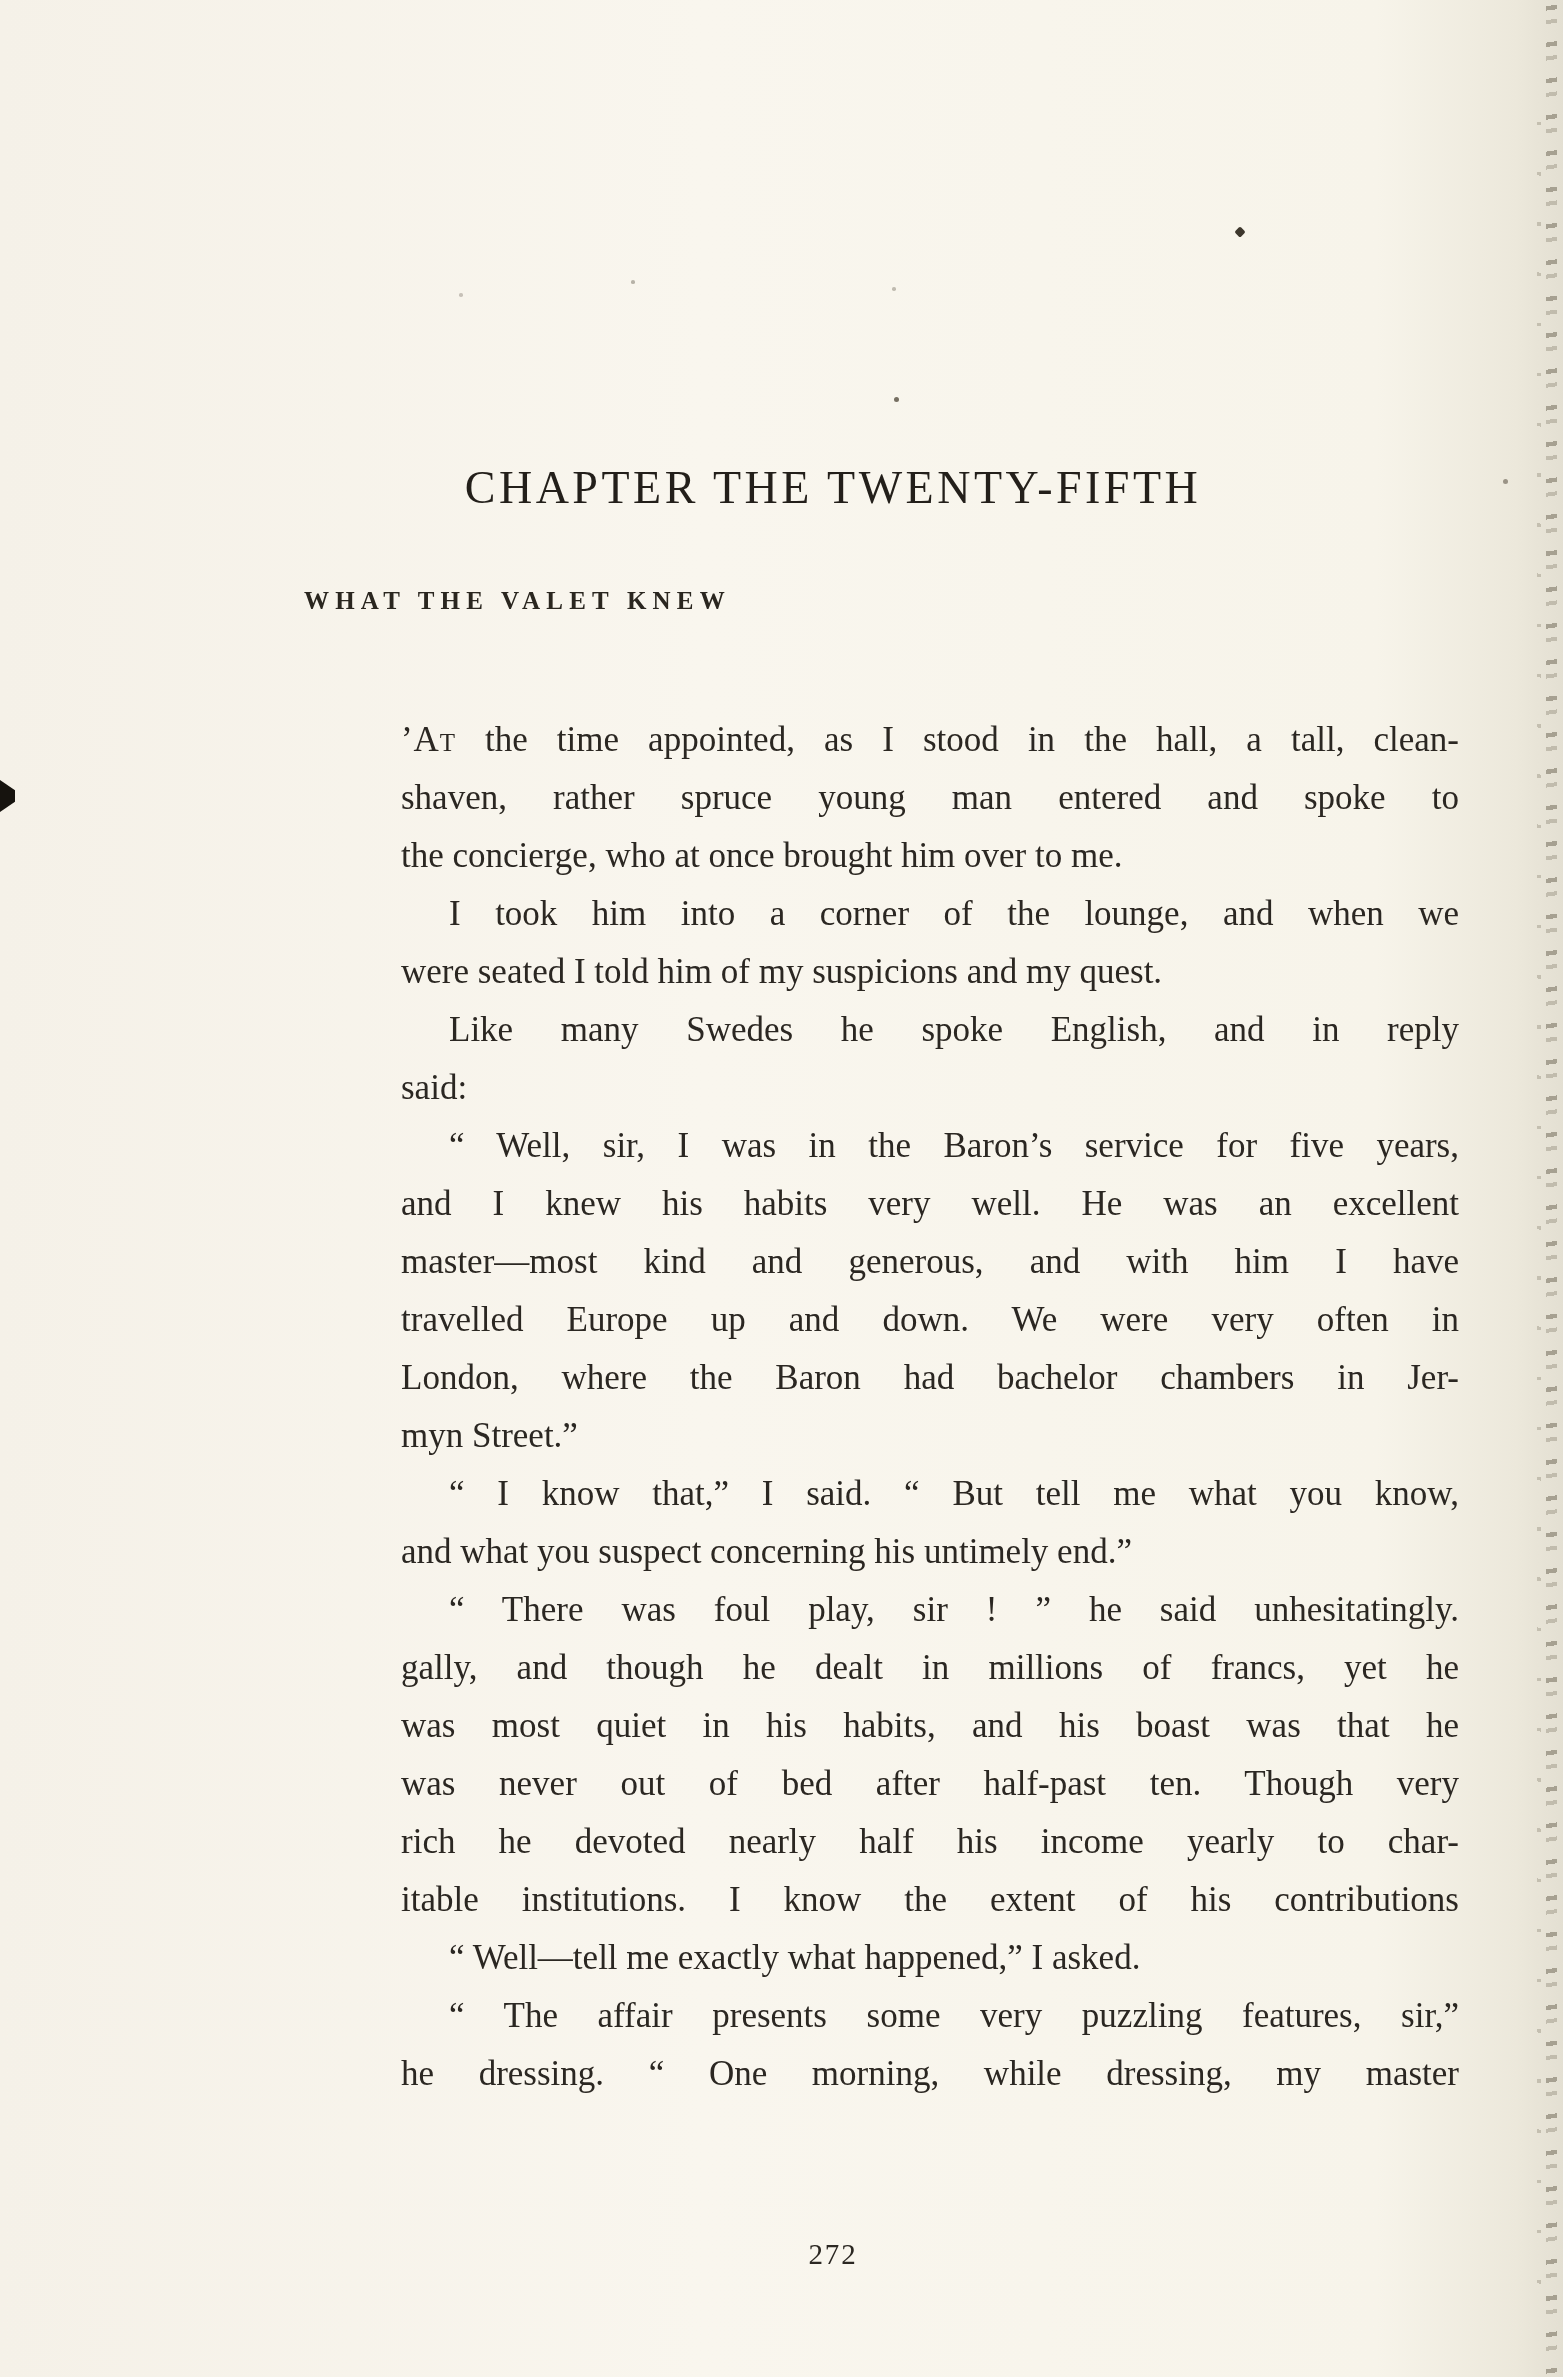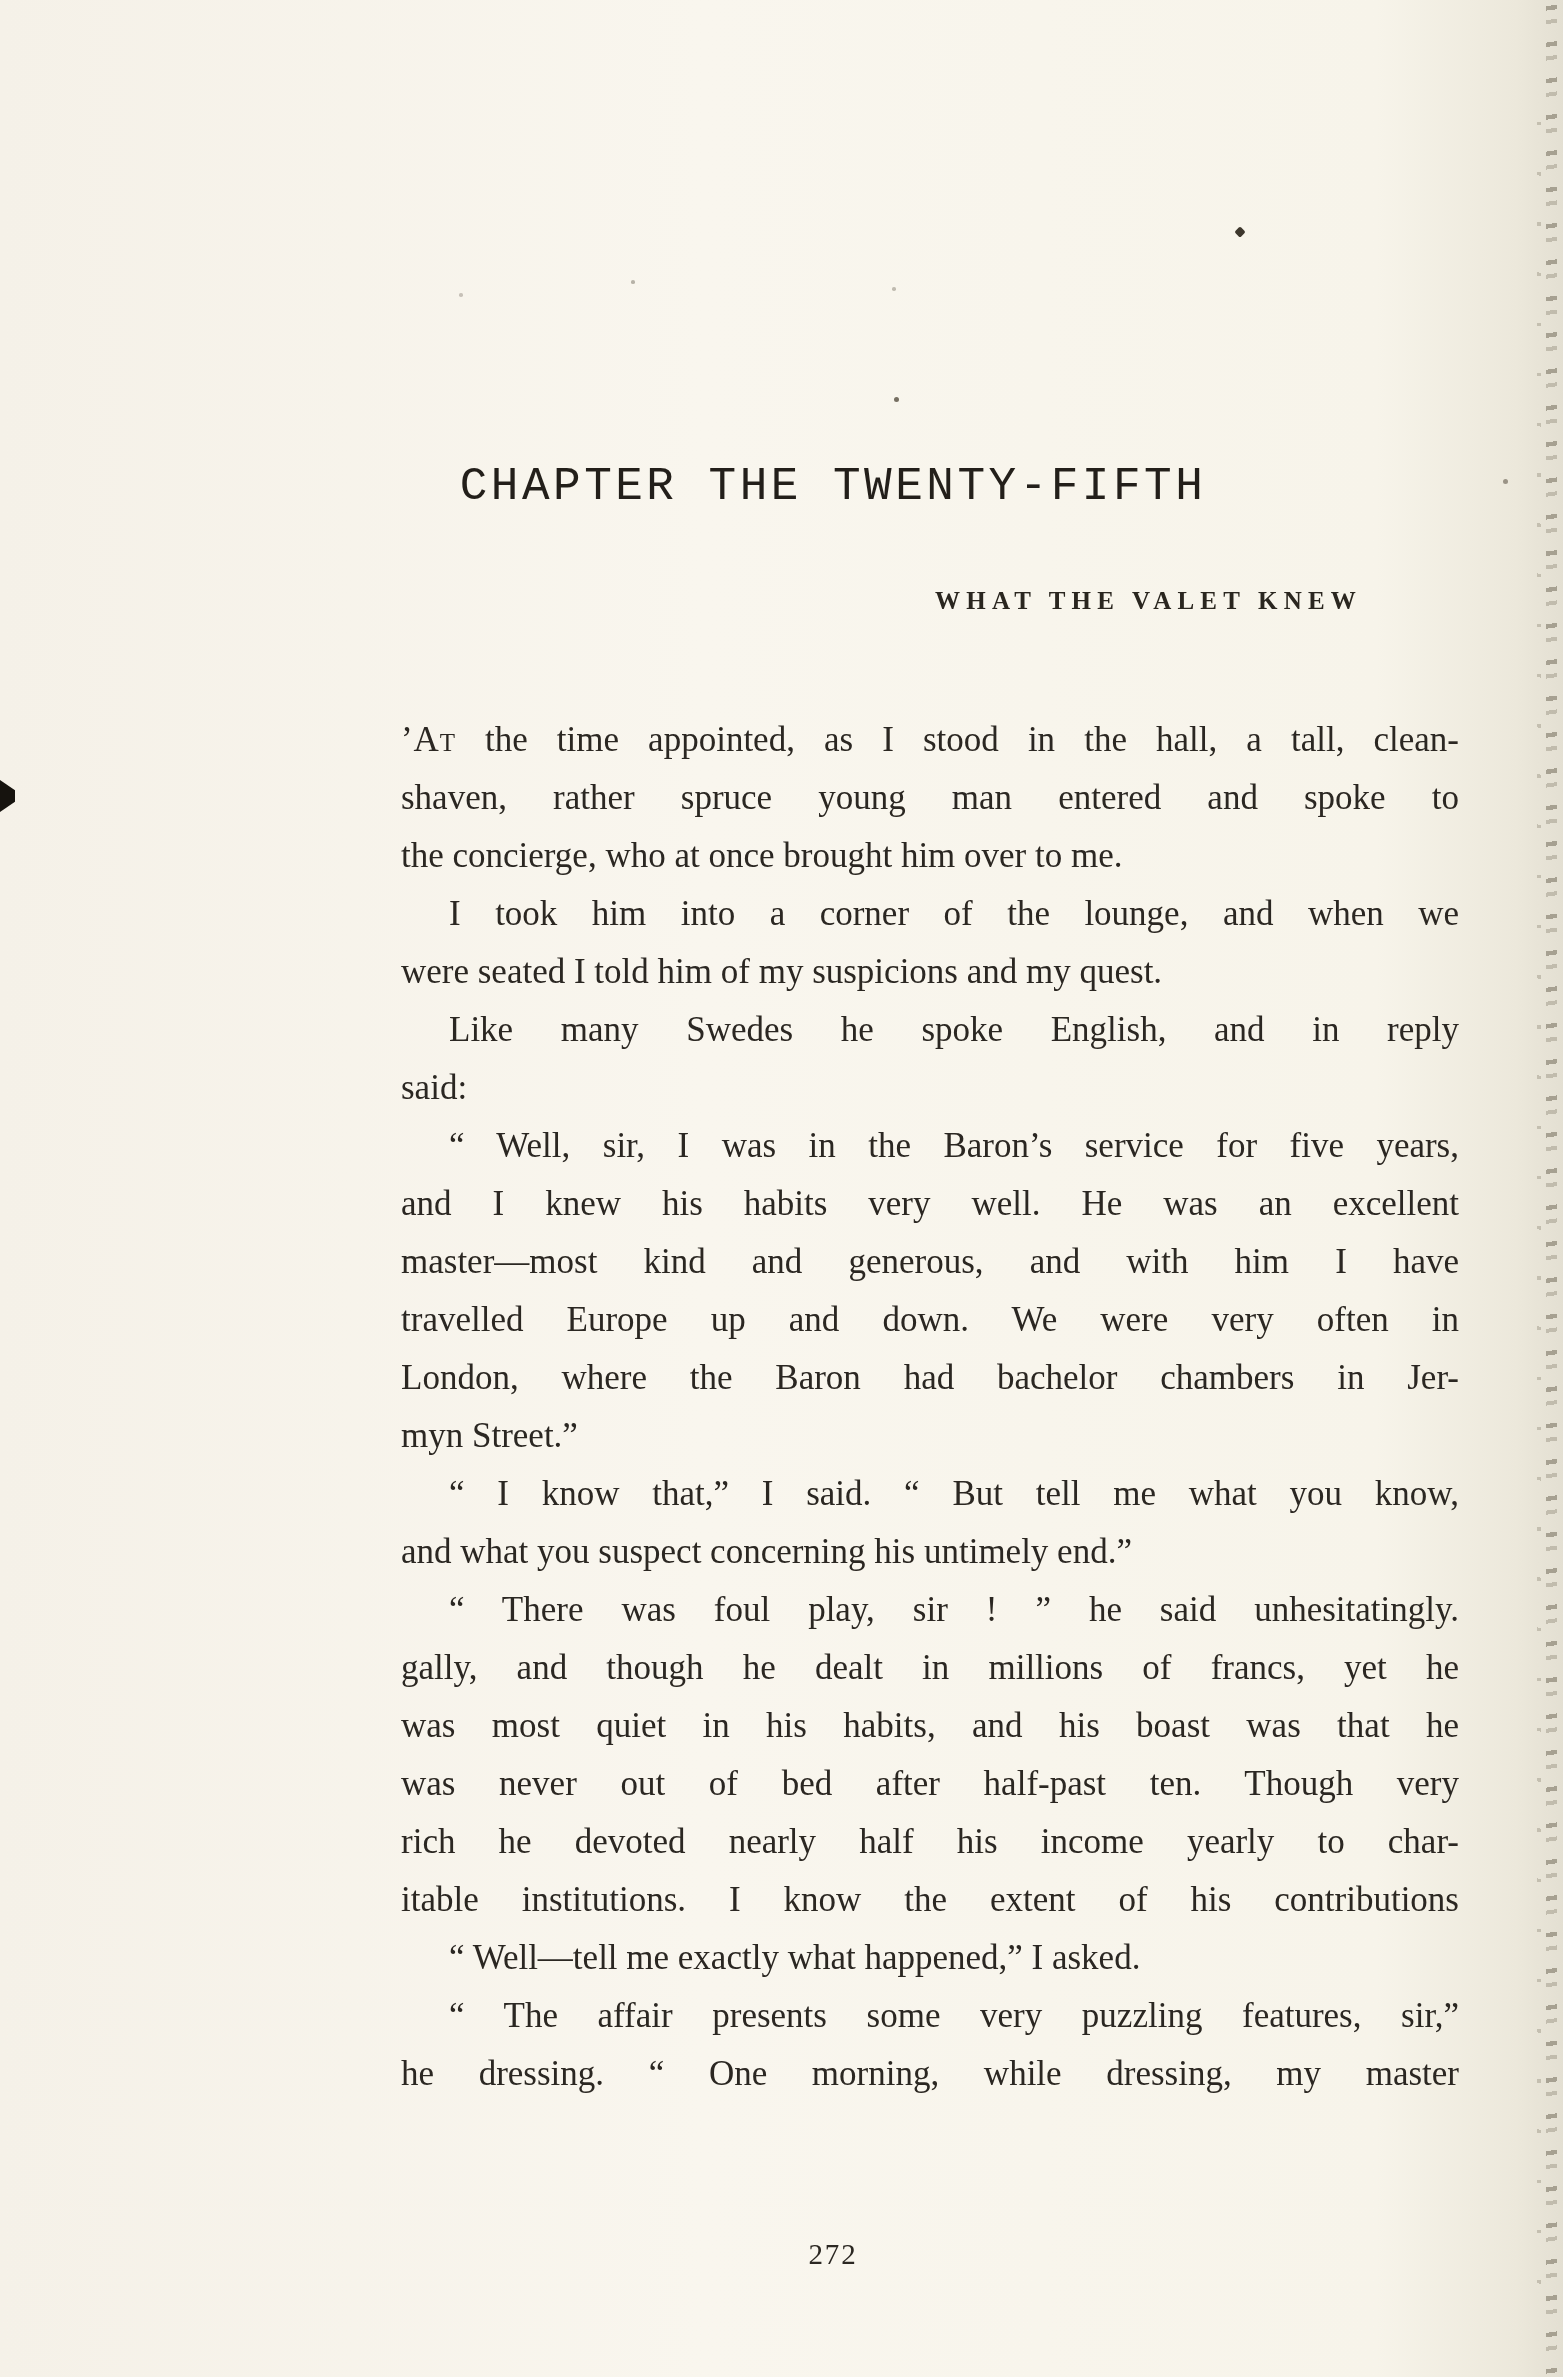--- a/index.html
+++ b/index.html
@@ -68,28 +68,27 @@
   .chapter-title {
     position: absolute;
     left: 304px;
     top: 461px;
     width: 1058px;
     text-align: center;
     font-size: 46px;
     letter-spacing: 3.5px;
     color: #231f1a;
     white-space: nowrap;
-    font-family: Liberation Mono, monospace;
   }
   .section-heading {
     position: absolute;
     left: 304px;
     top: 587px;
     width: 1058px;
-    text-align: right;
+    text-align: left;
     font-size: 25px;
     font-weight: 700;
     letter-spacing: 6.2px;
     color: #2a261f;
     white-space: nowrap;
   }
   .body-block {
     position: absolute;
     left: 401px;
     top: 711px;

